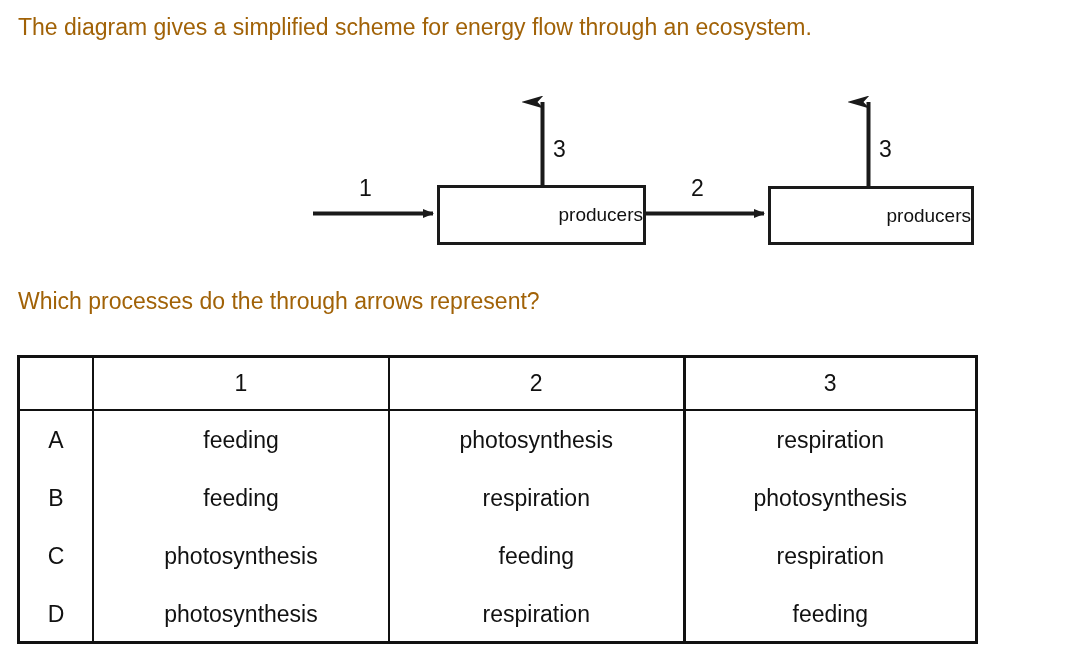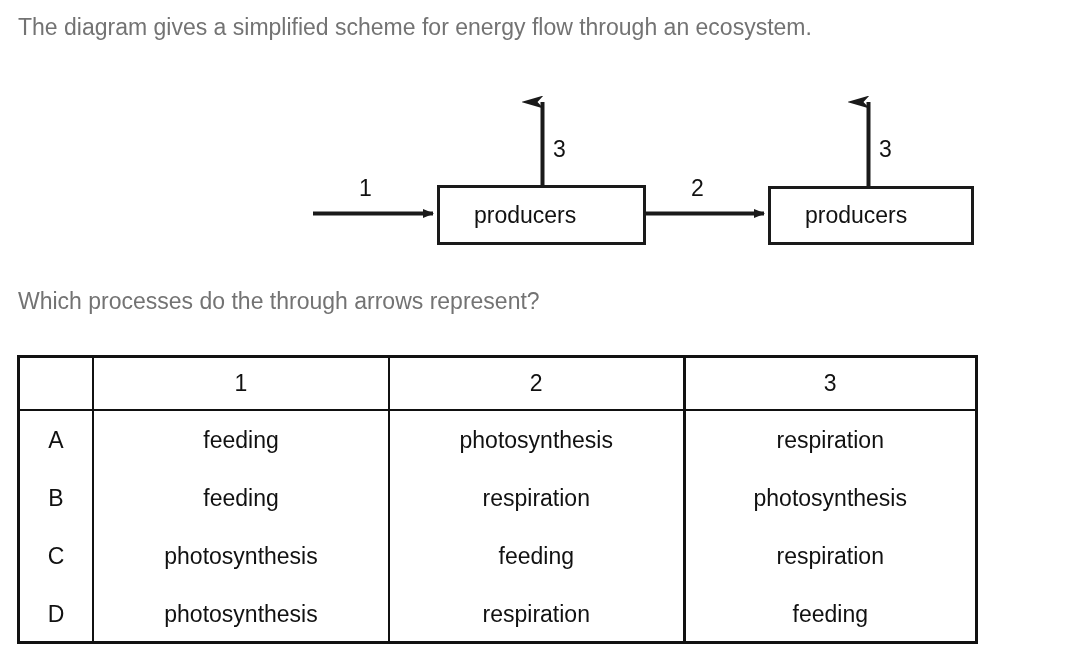--- a/index.html
+++ b/index.html
@@ -14,21 +14,21 @@
     font-family: "Liberation Sans", sans-serif;
     color: #1a1a1a;
     overflow: hidden;
   }
 
   
   .stem-text {
     position: absolute;
     font-size: 23px;
     line-height: 27px;
-    color: #737373;
+    color: #a16207;
     white-space: nowrap;
     letter-spacing: 0px;
   }
   #intro-text { left: 18px; top: 14px; }
   #question-text { left: 18px; top: 288px; }
 
   
   #diagram {
     position: absolute;
     left: 0;
@@ -36,22 +36,22 @@
     width: 1079px;
     height: 200px;
   }
   .flow-box {
     position: absolute;
     border: 3px solid #1a1a1a;
     background: #ffffff;
     box-sizing: border-box;
     display: flex;
     align-items: center;
-    justify-content: flex-start;
-    font-size: 23px;
+    justify-content: flex-end;
+    font-size: 19px;
     color: #111111;
     padding-left: 34px;
   }
   #producers-box {
     left: 437px;
     top: 125px;
     width: 209px;
     height: 60px;
   }
   #consumers-box {

